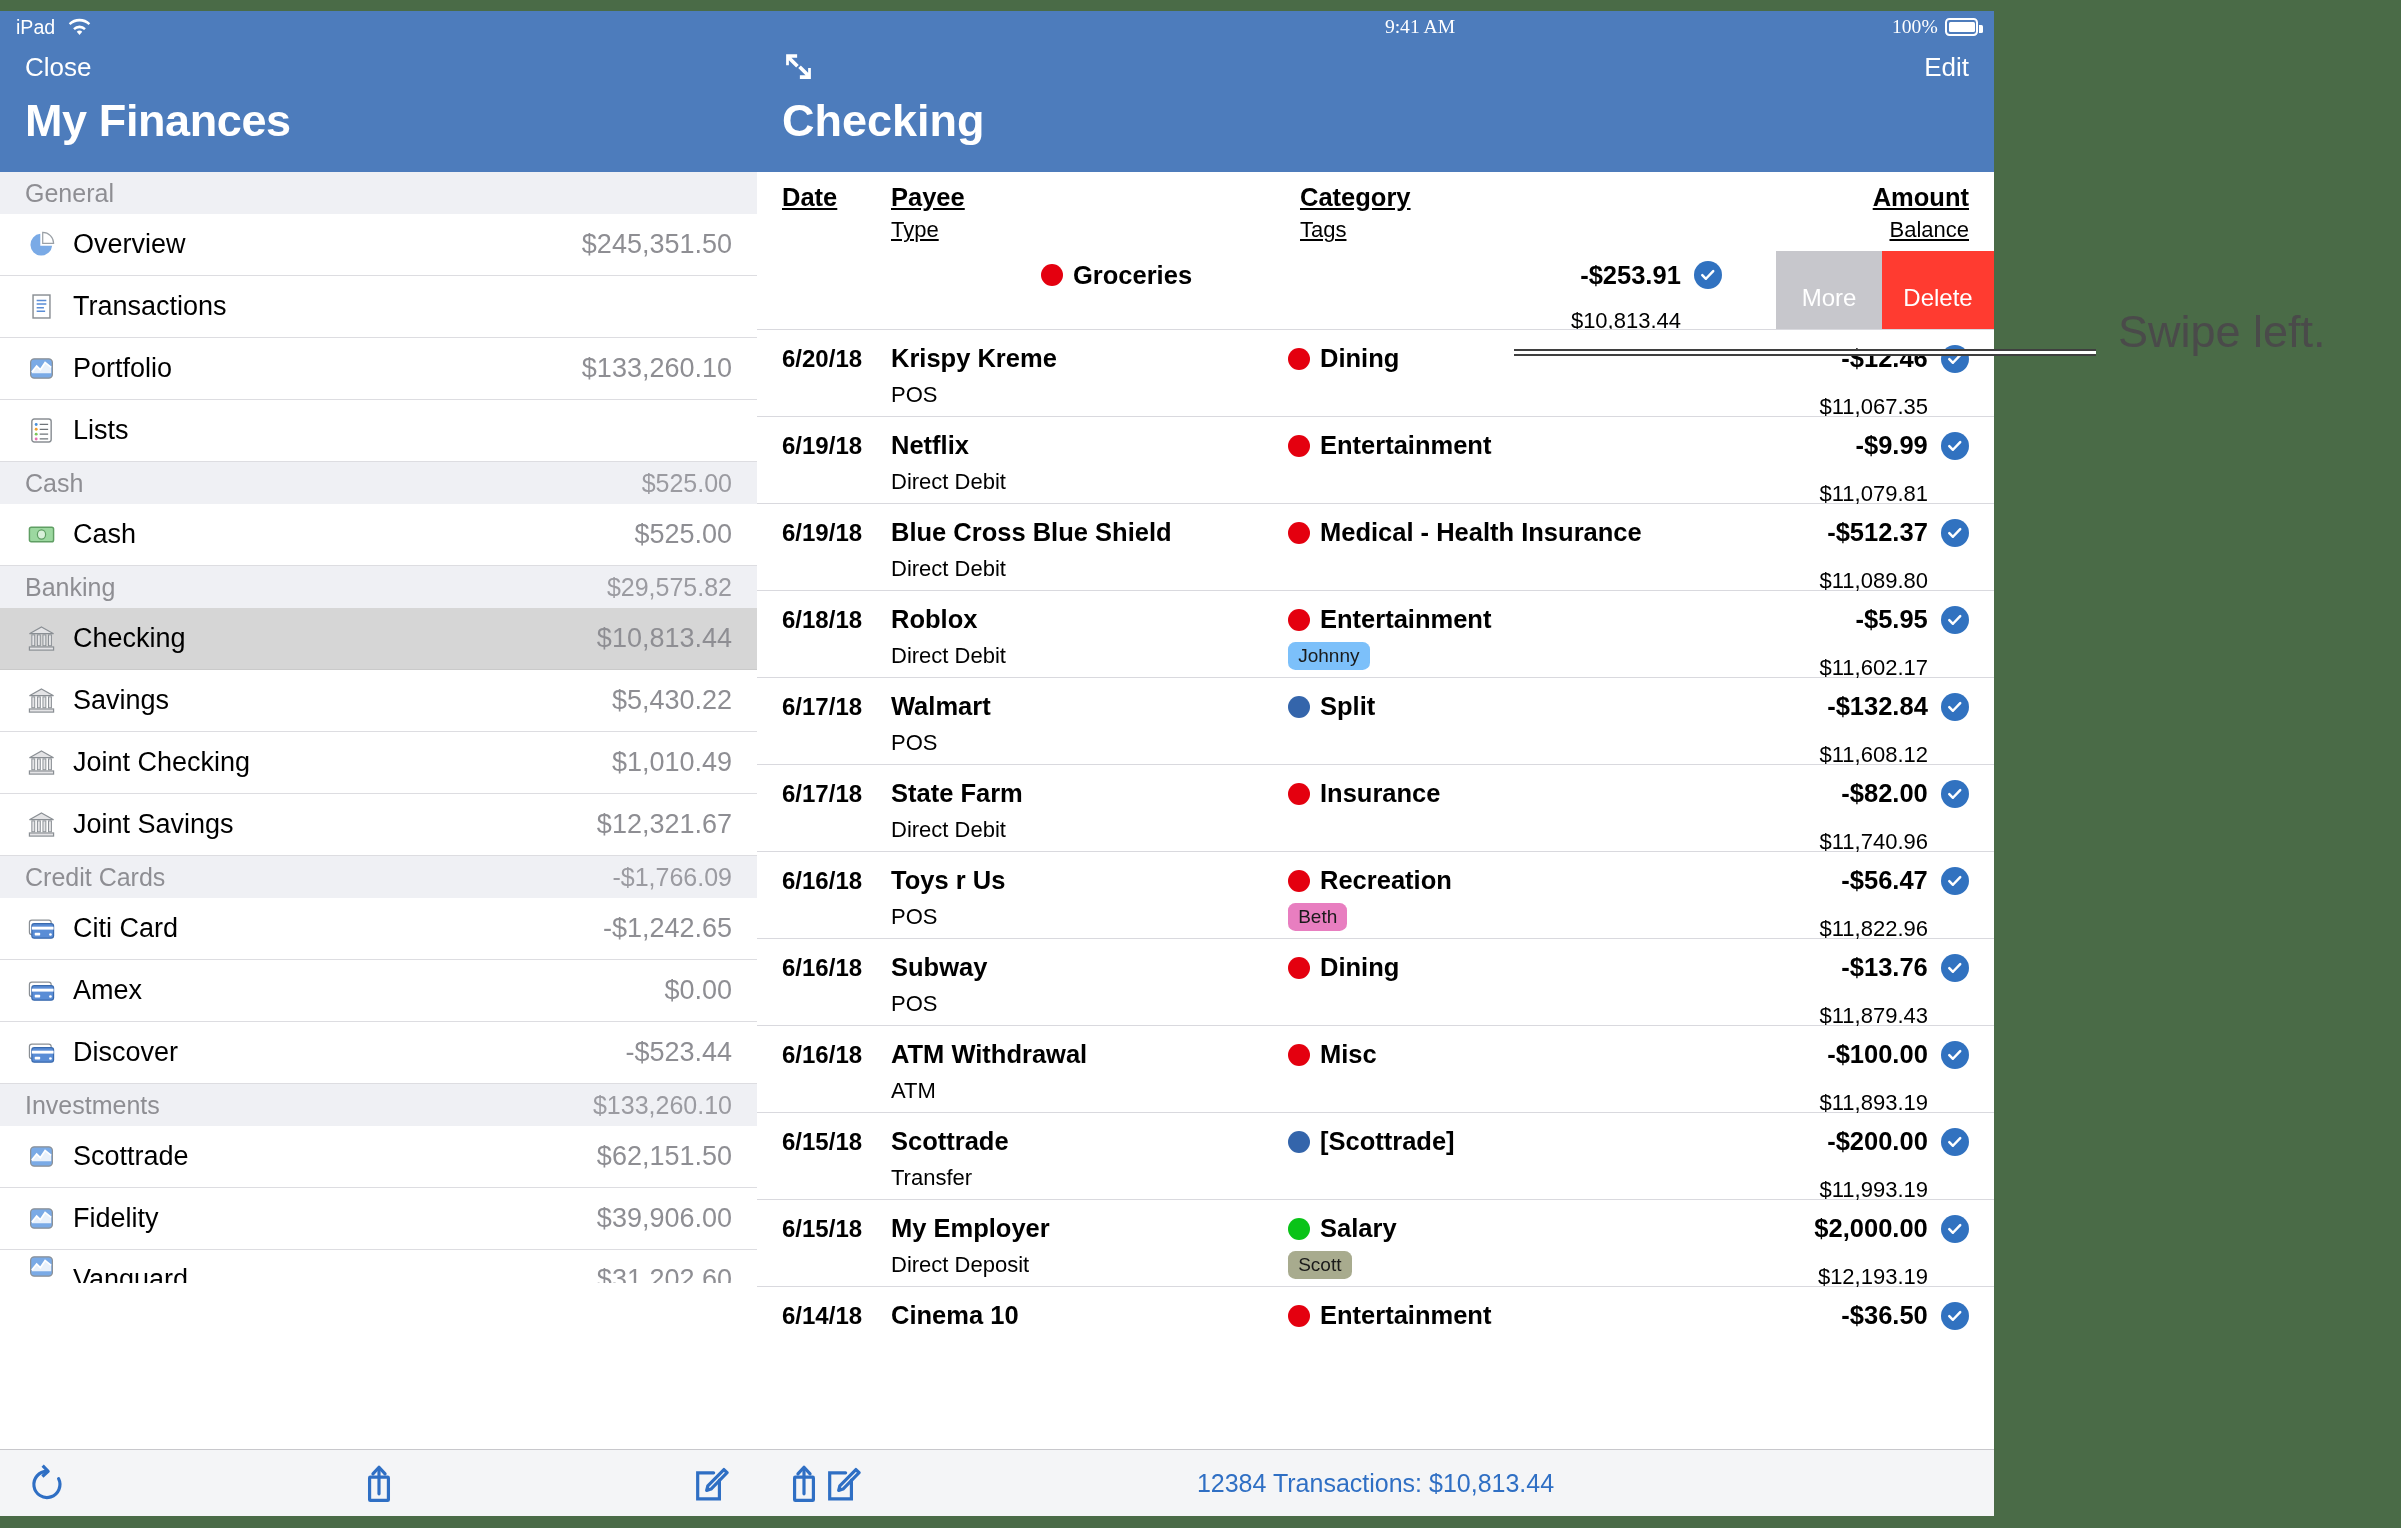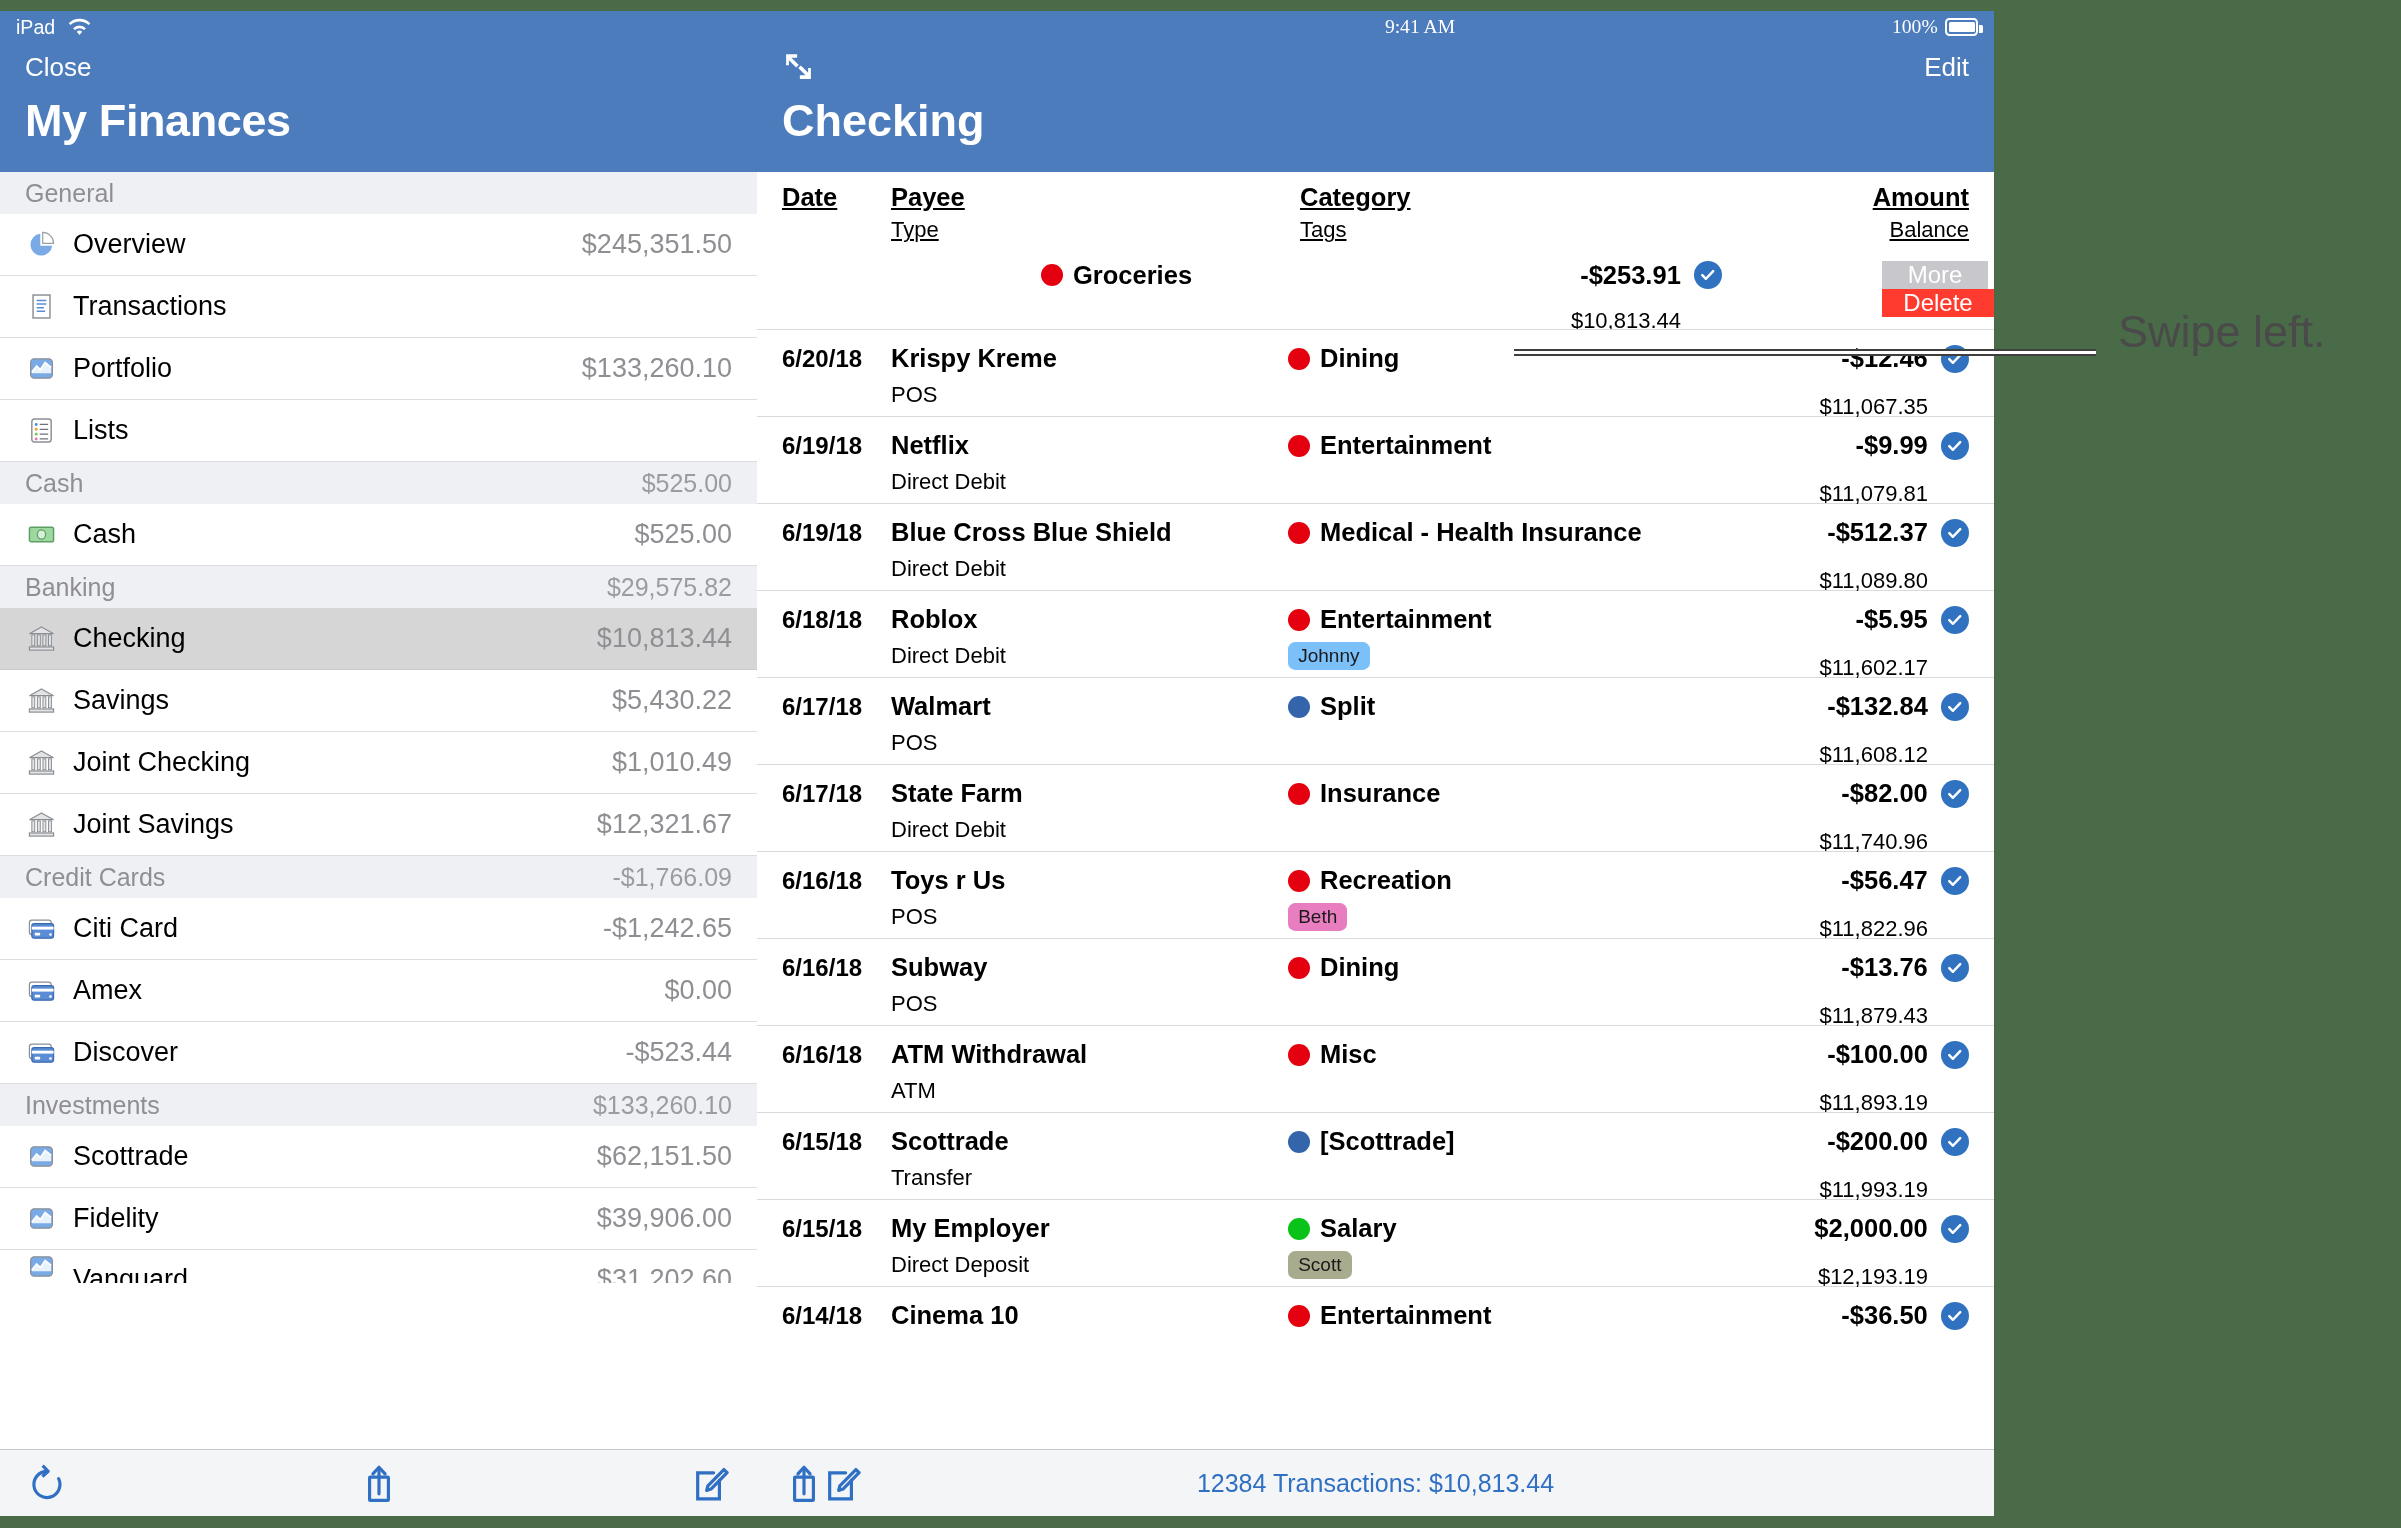--- a/index.html
+++ b/index.html
@@ -92,21 +92,21 @@
 
   .txn-list { flex: 1 1 auto; overflow: hidden; position: relative; }
 
   
   .swipe-row { position: relative; height: 79px; border-bottom: 0.7px solid #d9d9de;
                background: #fff; overflow: hidden; }
   .swipe-content {
     position: absolute; left: -247px; top: 0; width: 1237px; height: 79px;
     display: flex; align-items: flex-start; padding: 10.2px 25px 0; background: #fff;
   }
-  .swipe-actions { position: absolute; right: 0; top: 10px; height: 95px; display: flex; flex-direction: column; }
+  .swipe-actions { position: absolute; right: 0; top: 0; height: 95px; display: flex; }
   .act-more { width: 106px; background: #c7c7cc; color: #fff; font-size: 24px;
               display: flex; align-items: center; justify-content: center; cursor: pointer; }
   .act-delete { width: 112px; background: #ff3b30; color: #fff; font-size: 24px;
                 display: flex; align-items: center; justify-content: center; cursor: pointer; }
 
   .txn-row {
     height: 87px; border-bottom: 0.7px solid #d9d9de; background: #fff;
     padding: 10.2px 25px 0; position: relative;
   }
   .txn-line1 { display: flex; align-items: center; height: 38px; }

